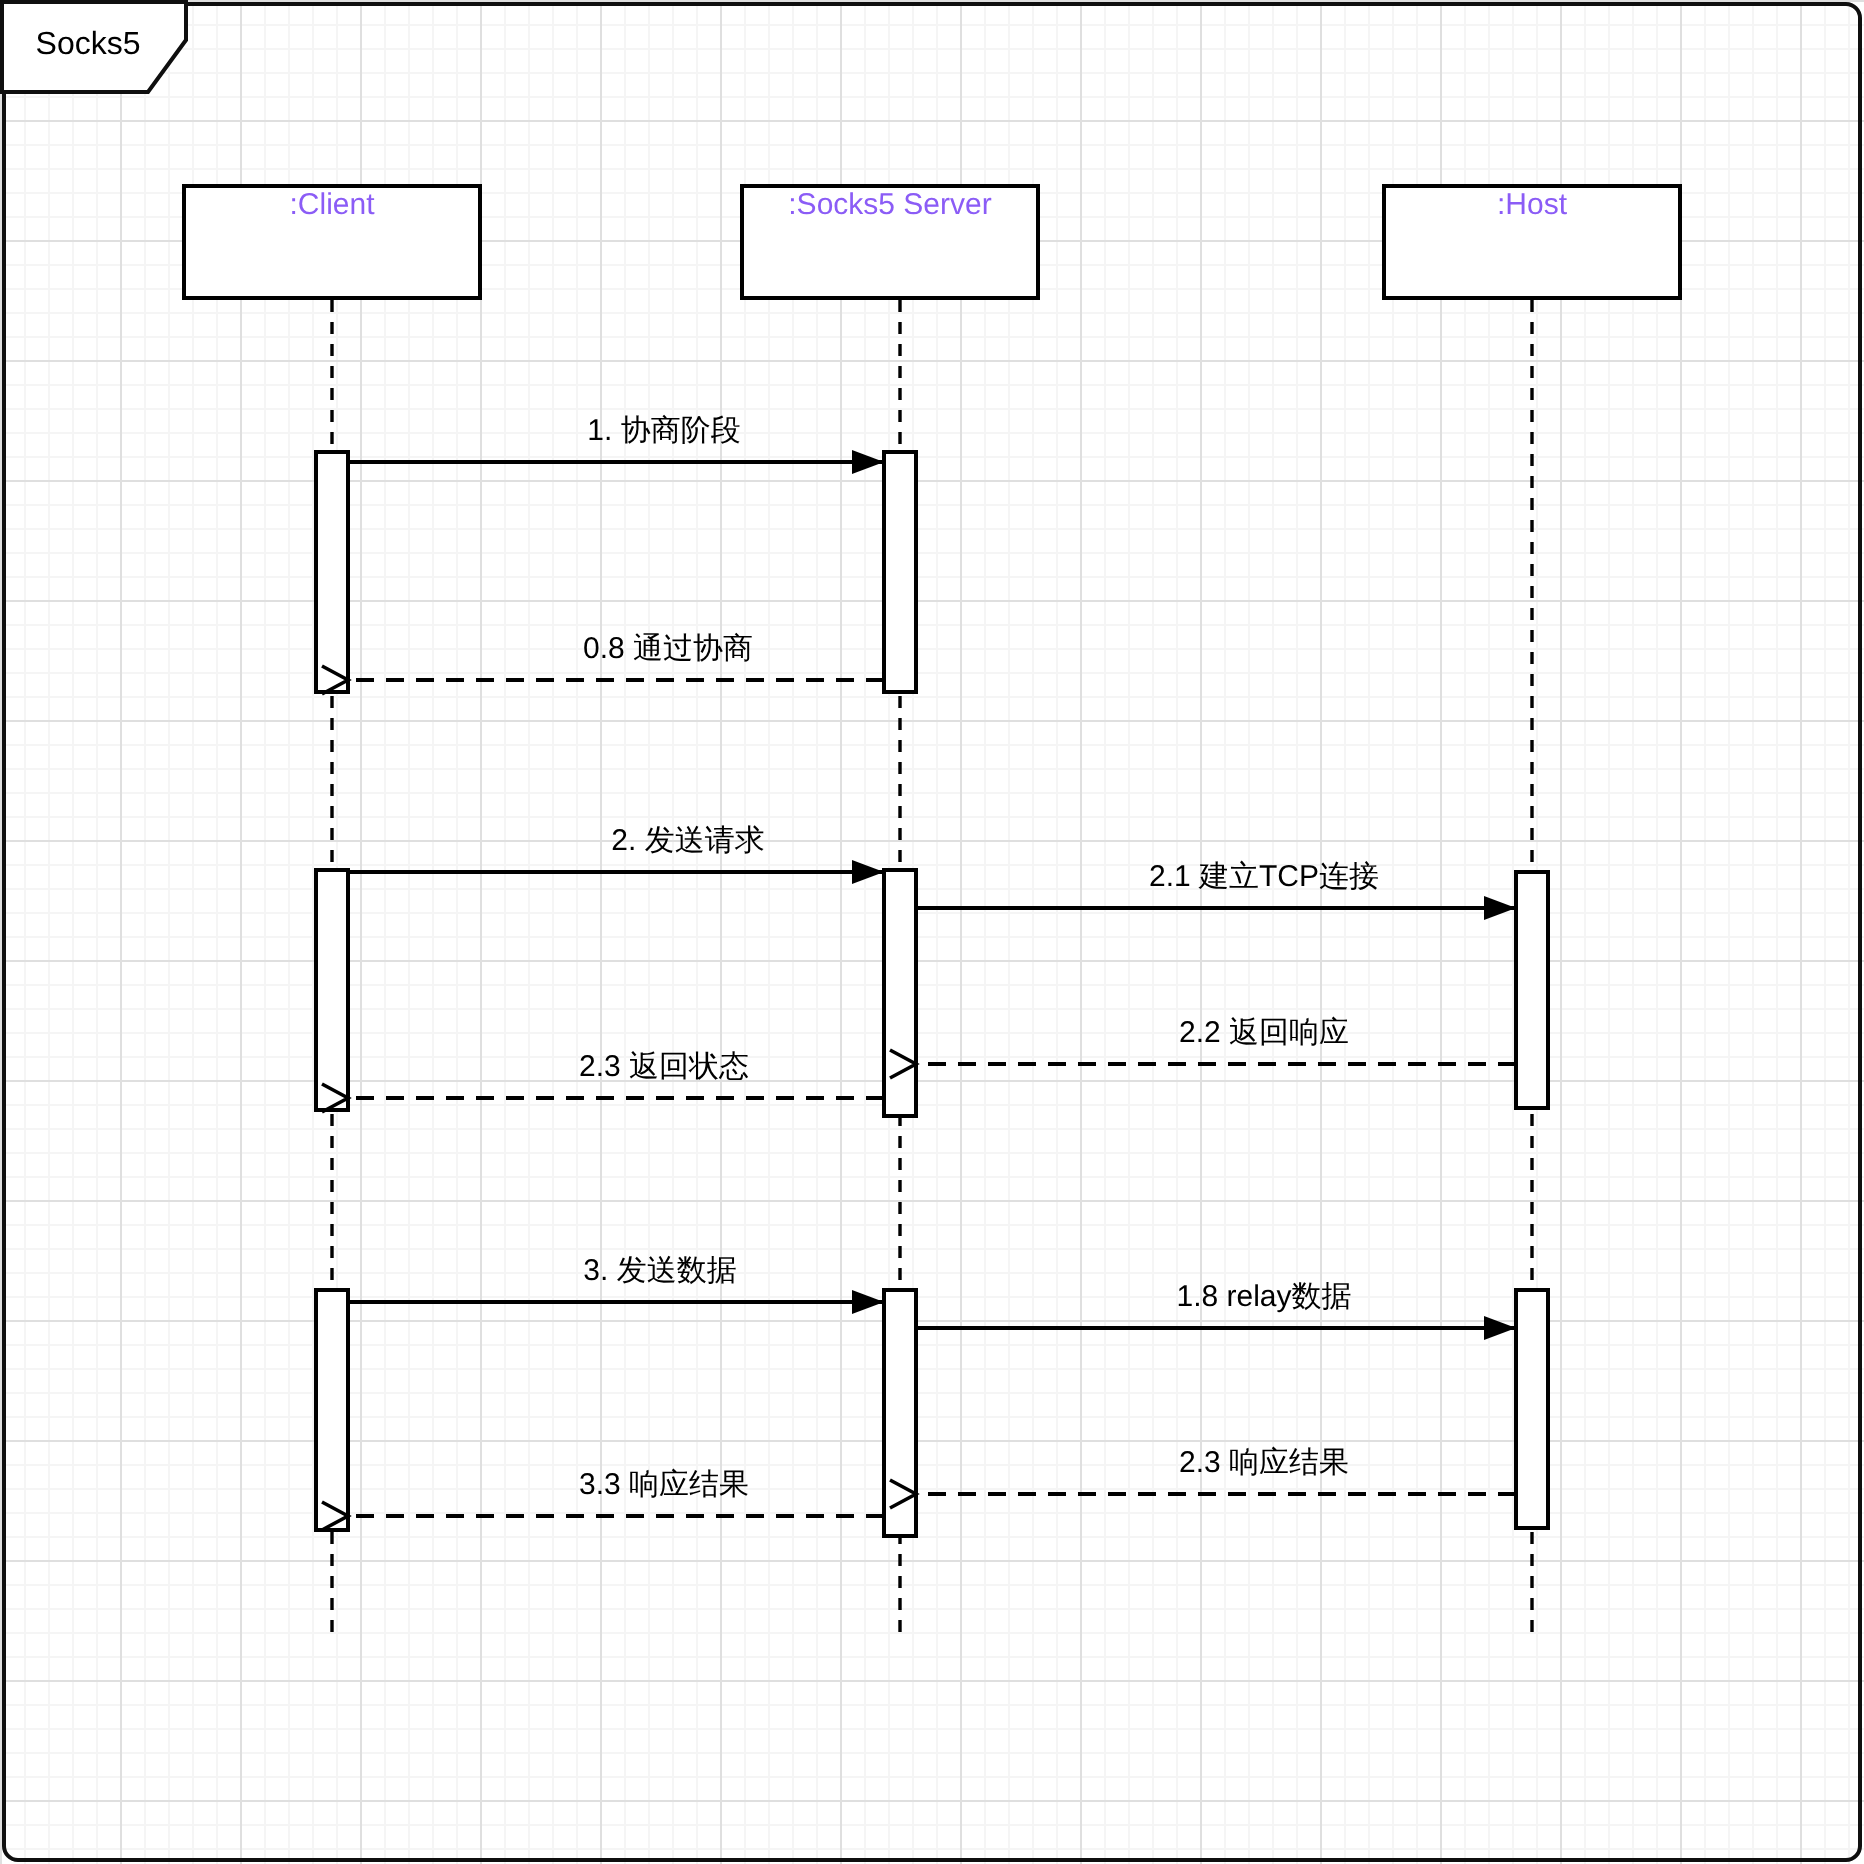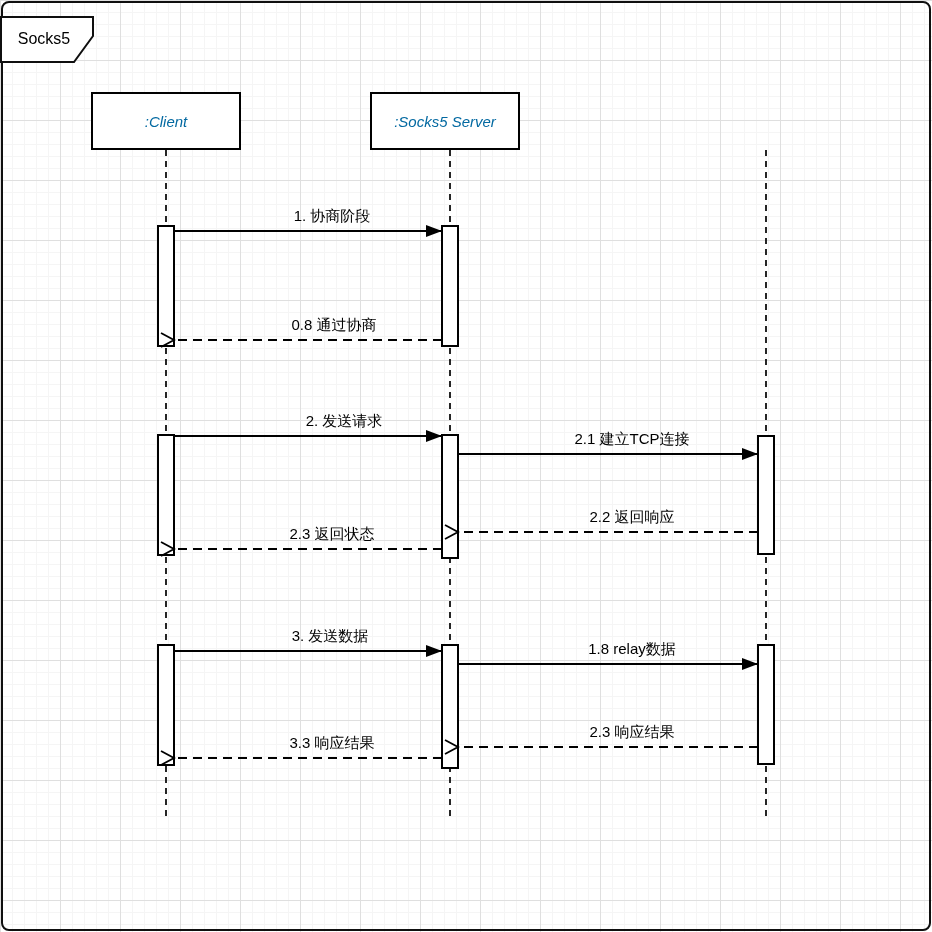--- a/index.html
+++ b/index.html
@@ -32,42 +32,41 @@
     left: 0; top: 0;
     width: 932px; height: 932px;
   }
   .lifeline-head {
     position: absolute;
     width: 146px; height: 54px;
     top: 92px;
     background: #ffffff;
     border: 2px solid #000000;
     display: flex;
-    align-items: center;
+    align-items: flex-start;
     justify-content: center;
     font-size: 15px;
-    color: #0369a1;
-    font-style: italic;
+    color: #8b5cf6;
   }
   .head-client { left: 91px; }
   .head-server { left: 370px; }
   .head-host   { left: 691px; }
   .msg-label {
     position: absolute;
     transform: translateX(-50%);
     white-space: nowrap;
     font-size: 15px;
     color: #000000;
     line-height: 20px;
     margin-left: 24px;
   }
   .tab-wrap {
     position: absolute;
     left: 0; top: 0;
-    width: 110px; height: 56px; margin-top: 16px;
+    width: 110px; height: 56px;
   }
   .tab-label {
     position: absolute;
     left: 0px; top: 14px;
     width: 88px;
     text-align: center;
     font-size: 16px;
     color: #000000;
   }
 </style>
@@ -123,20 +122,23 @@
     </svg>
     <div class="tab-label">Socks5</div>
   </div>
 
   <div class="lifeline-head head-client">
     <span>:Client</span>
   </div>
   <div class="lifeline-head head-server">
     <span>:Socks5 Server</span>
   </div>
+  <div class="lifeline-head head-host">
+    <span>:Host</span>
+  </div>
 
   <div class="msg-label" style="left:308px; top:206px;">1. 协商阶段</div>
   <div class="msg-label" style="left:310px; top:315px;">0.8 通过协商</div>
 
   <div class="msg-label" style="left:320px; top:411px;">2. 发送请求</div>
   <div class="msg-label" style="left:608px; top:429px;">2.1 建立TCP连接</div>
   <div class="msg-label" style="left:608px; top:507px;">2.2 返回响应</div>
   <div class="msg-label" style="left:308px; top:524px;">2.3 返回状态</div>
 
   <div class="msg-label" style="left:306px; top:626px;">3. 发送数据</div>

